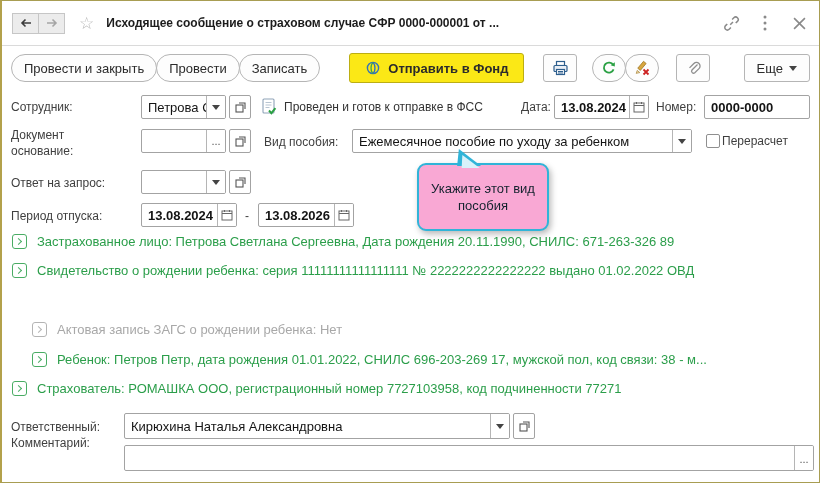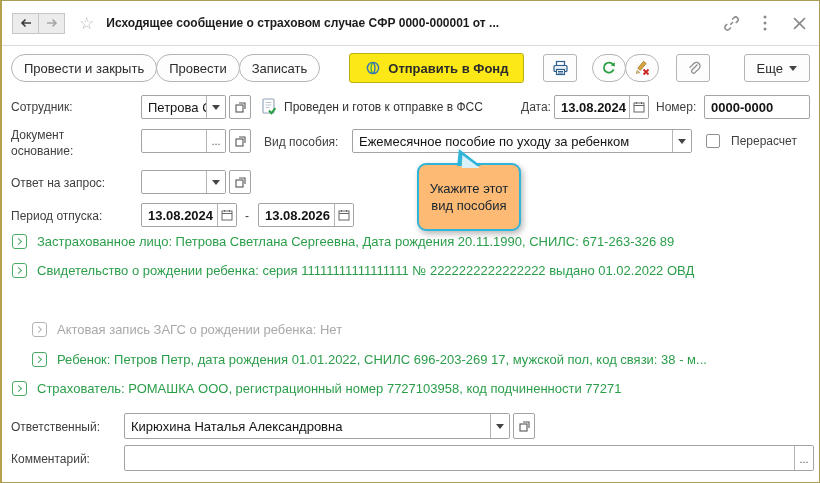--- a/index.html
+++ b/index.html
@@ -52,21 +52,21 @@
   
   .sect { display:flex; align-items:center; gap:10px; font-size:13px; cursor:pointer; white-space:nowrap; }
   .sect.green { color:#2b9e4a; }
   .sect.gray  { color:#a8a8a8; }
   .chip { width:15px; height:15px; border:1px solid currentColor; border-radius:3px; opacity:.85;
           display:flex; align-items:center; justify-content:center; flex:0 0 auto; }
   .chev { width:5px; height:5px; border-top:1.5px solid currentColor; border-right:1.5px solid currentColor;
           transform:rotate(45deg); margin-left:-2px; }
 
   
-  .callout { position:absolute; left:415px; top:162px; width:104px; height:68px; background:#fdba74;
+  .callout { position:absolute; left:415px; top:162px; width:132px; height:68px; background:#f9a8d4;
              border:2px solid #30b4d8; border-radius:9px; box-shadow:2px 3px 6px rgba(0,0,0,.28);
              display:flex; align-items:center; justify-content:center; text-align:center;
              font-size:13px; color:#14222e; line-height:17px; padding:4px; z-index:5; }
   .callout:before { content:""; position:absolute; top:-16px; left:36px; width:0; height:0;
              border-left:6px solid transparent; border-right:18px solid transparent;
              border-bottom:17px solid #30b4d8; transform:skewX(14deg); }
   .callout:after  { content:""; position:absolute; top:-10px; left:41px; width:0; height:0;
              border-left:4px solid transparent; border-right:14px solid transparent;
              border-bottom:13px solid #d9f2fa; transform:skewX(14deg); }
   svg { display:block; }
@@ -233,21 +233,21 @@
         </svg>
     </span>
   </div>
   <div class="abs lab" style="left:262px; top:133px;">Вид пособия:</div>
   <div class="abs fieldbox" style="left:350px; top:128px; width:340px;">
     <span class="val">Ежемесячное пособие по уходу за ребенком</span>
     <span class="inbtn">
         <span class="tri-down"></span>
       </span>
   </div>
-  <div class="abs hflex" style="left:704px; top:132px; gap:11px;">
+  <div class="abs hflex" style="left:704px; top:132px; gap:2px;">
     <span class="chk"></span>
     <span class="lab">Перерасчет</span>
   </div>
 
   <div class="abs lab" style="left:9px; top:174px;">Ответ на запрос:</div>
   <div class="abs hflex" style="left:139px; top:169px;">
     <div class="fieldbox" style="width:85px;">
       <span class="val"></span>
       <span class="inbtn">
           <span class="tri-down"></span>
@@ -326,19 +326,19 @@
         </span>
     </div>
     <span class="sidebtn" style="height:26px;">
       <svg width="11" height="11" viewBox="0 0 11 11" fill="none" stroke="#555" stroke-width="1.1">
           <rect x="1" y="3" width="7" height="7"></rect>
           <path d="M4 1 h6 v6"></path>
         </svg>
     </span>
   </div>
 
-  <div class="abs lab" style="left:9px; top:450px;">Комментарий:</div>
+  <div class="abs lab" style="left:9px; top:434px;">Комментарий:</div>
   <div class="abs fieldbox" style="left:122px; top:444px; width:690px; height:26px;">
     <input class="tfield" style="border: none; height: 24px;" value="">
     <span class="inbtn" style="font-size:11px; color:#555; height:26px;">...</span>
   </div>
 
 </div>
 
 </body></html>

